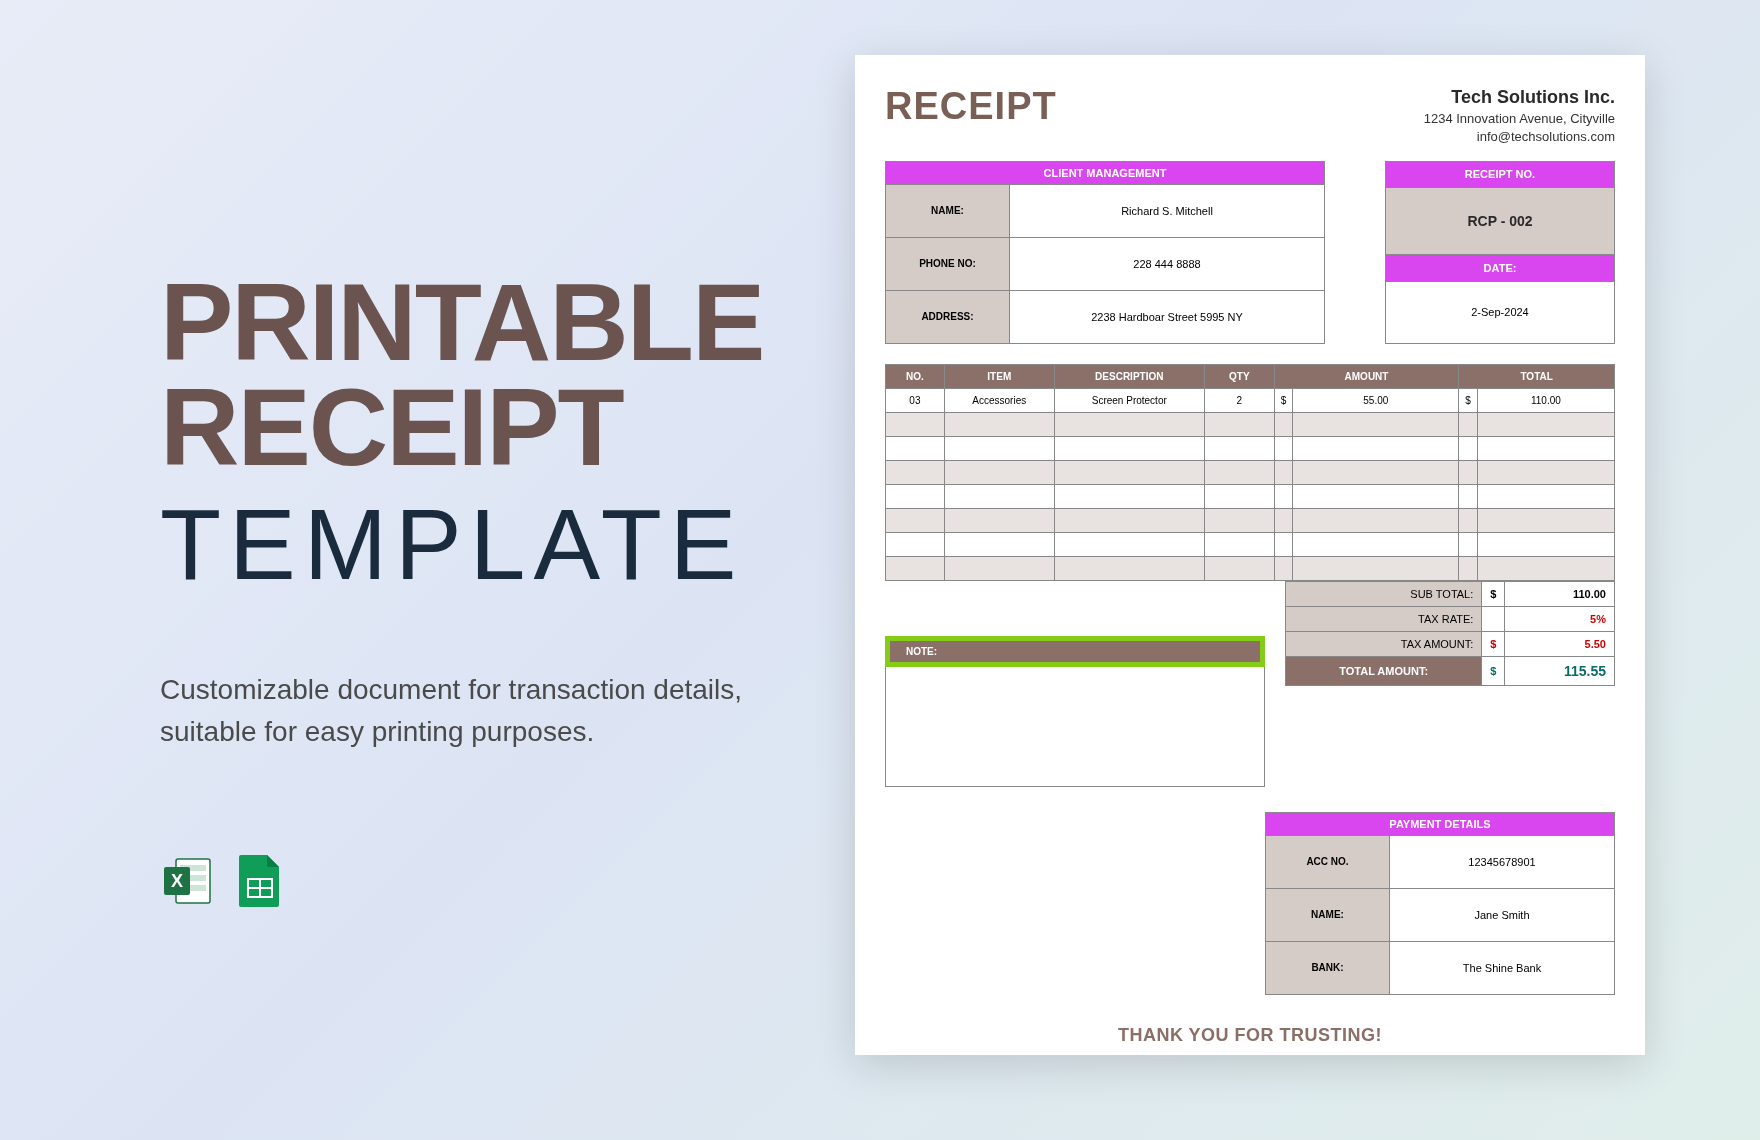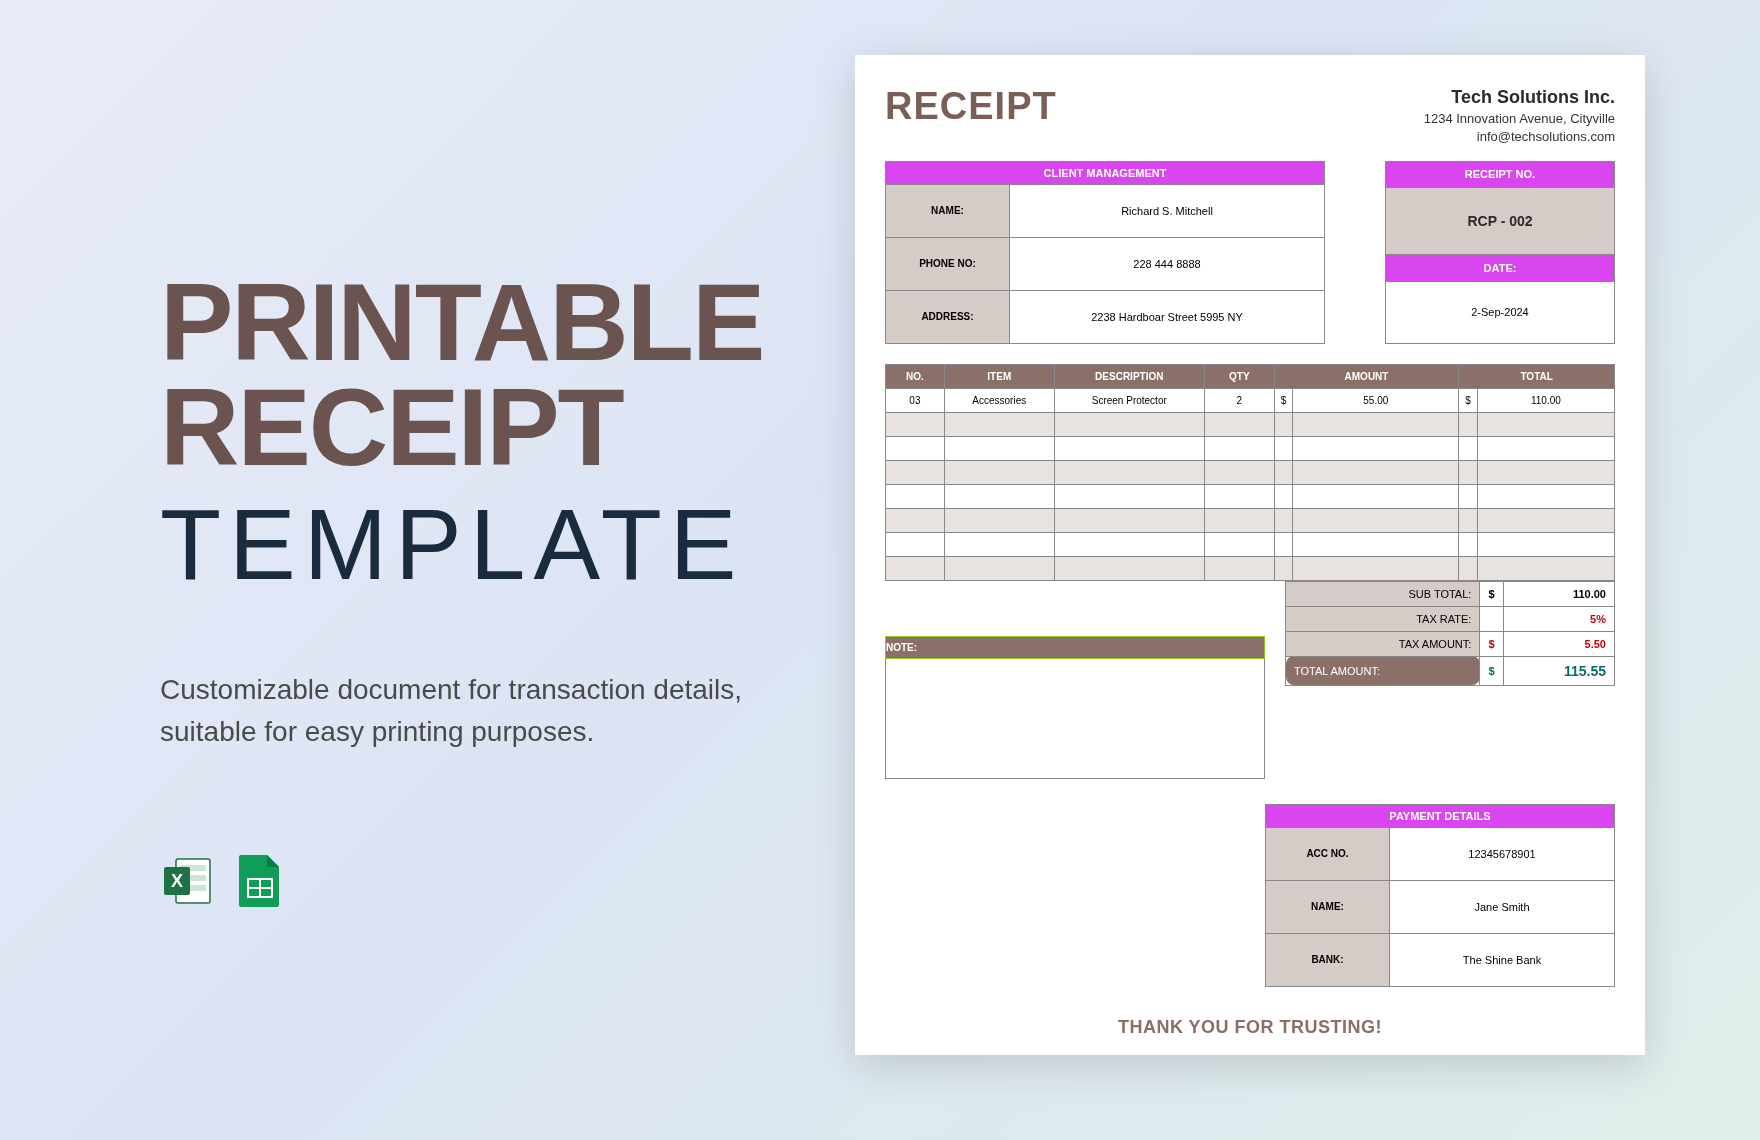--- a/index.html
+++ b/index.html
@@ -160,22 +160,22 @@
   }
   .note-box {
     width: 380px;
     margin-top: 55px;
   }
   .note-hdr {
     background: #8b7069;
     color: #fff;
     font-size: 10px;
     font-weight: 700;
-    padding: 5px 0;
-    border: 1px solid #84cc16;
+    padding: 5px 16px;
+    border: 5px solid #84cc16;
   }
   .note-body {
     border: 1px solid #888;
     border-top: none;
     height: 120px;
     background: #fff;
   }
   .totals {
     flex: 1;
   }
@@ -183,24 +183,23 @@
   .totals td { padding: 6px 8px; font-size: 11px; }
   .tot-label {
     background: #d5cbc7;
     text-align: right;
     font-weight: 400;
     font-size: 10px;
   }
   .tot-label-dark {
     background: #8b7069;
     color: #fff;
-    text-align: left;
-    font-weight: 400;
+    text-align: center;
+    font-weight: 700;
     font-size: 12px;
-    border-radius: 8px;
   }
   .tot-sym { background: #fff; text-align: left; width: 14px; font-weight:700; }
   .tot-val { background: #fff; text-align: right; font-weight: 700; }
   .red { color: #c00; }
   .teal { color: #0a6b6b; }
 
   .payment-wrap {
     margin-top: 25px;
     display: flex;
     justify-content: flex-end;

